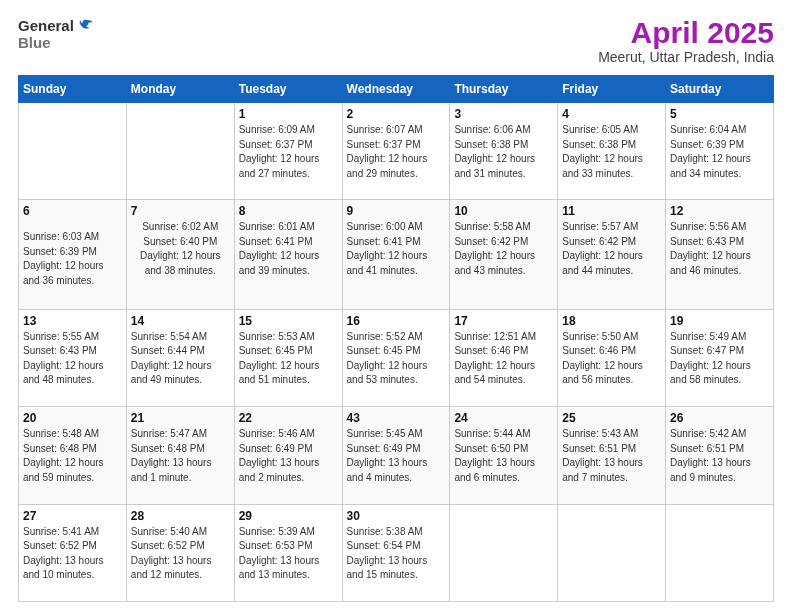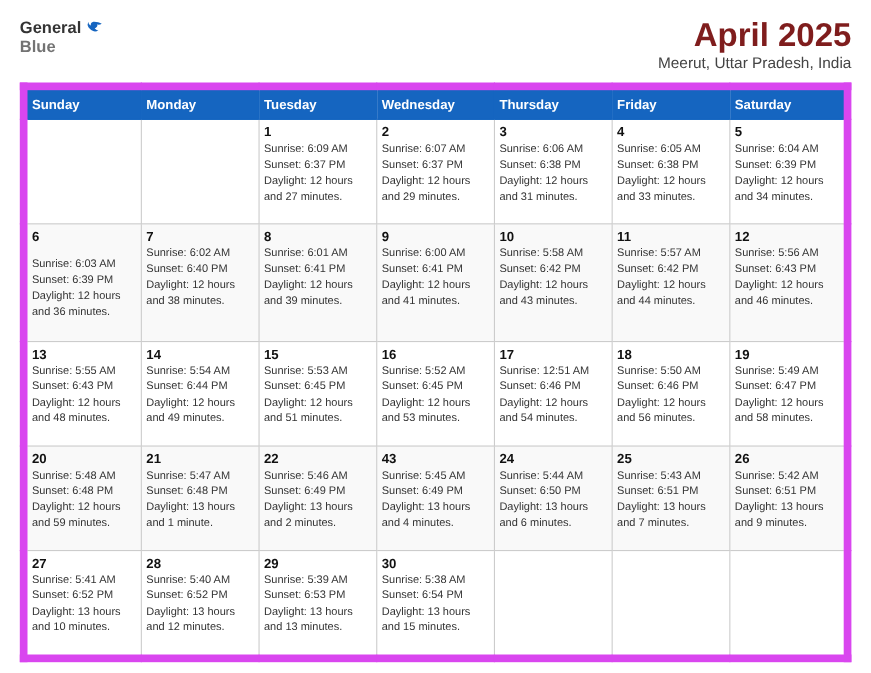--- a/index.html
+++ b/index.html
@@ -44,30 +44,30 @@
       width: 18px;
       height: 18px;
       margin-left: 2px;
     }
     .title-block {
       text-align: right;
     }
     .title-month {
       font-size: 30px;
       font-weight: bold;
-      color: #7f1d1d;
+      color: #a21caf;
       line-height: 1.1;
     }
     .title-location {
       font-size: 14px;
       color: #444;
     }
     .calendar {
       flex: 1;
-      border: 7px solid #d946ef;
+      border: 1px solid #d946ef;
       border-collapse: collapse;
       width: 100%;
       table-layout: fixed;
       padding-left: 29px;
     }
     .calendar thead tr th {
       background-color: #1565c0;
       color: #fff;
       font-size: 12px;
       font-weight: bold;
@@ -177,21 +177,21 @@
         </tr>
         <tr>
           <td>
             <span class="day-num">6</span>
             <div class="day-info" style="white-space: pre-line; margin-top: 12px;">Sunrise: 6:03 AM
 Sunset: 6:39 PM
 Daylight: 12 hours and 36 minutes.</div>
           </td>
           <td>
             <span class="day-num">7</span>
-            <div class="day-info" style="white-space: pre-line;">Sunrise: 6:02 AM
+            <div class="day-info" style="white-space: pre-line; text-align: center;">Sunrise: 6:02 AM
 Sunset: 6:40 PM
 Daylight: 12 hours and 38 minutes.</div>
           </td>
           <td>
             <span class="day-num">8</span>
             <div class="day-info" style="white-space: pre-line;">Sunrise: 6:01 AM
 Sunset: 6:41 PM
 Daylight: 12 hours and 39 minutes.</div>
           </td>
           <td>

